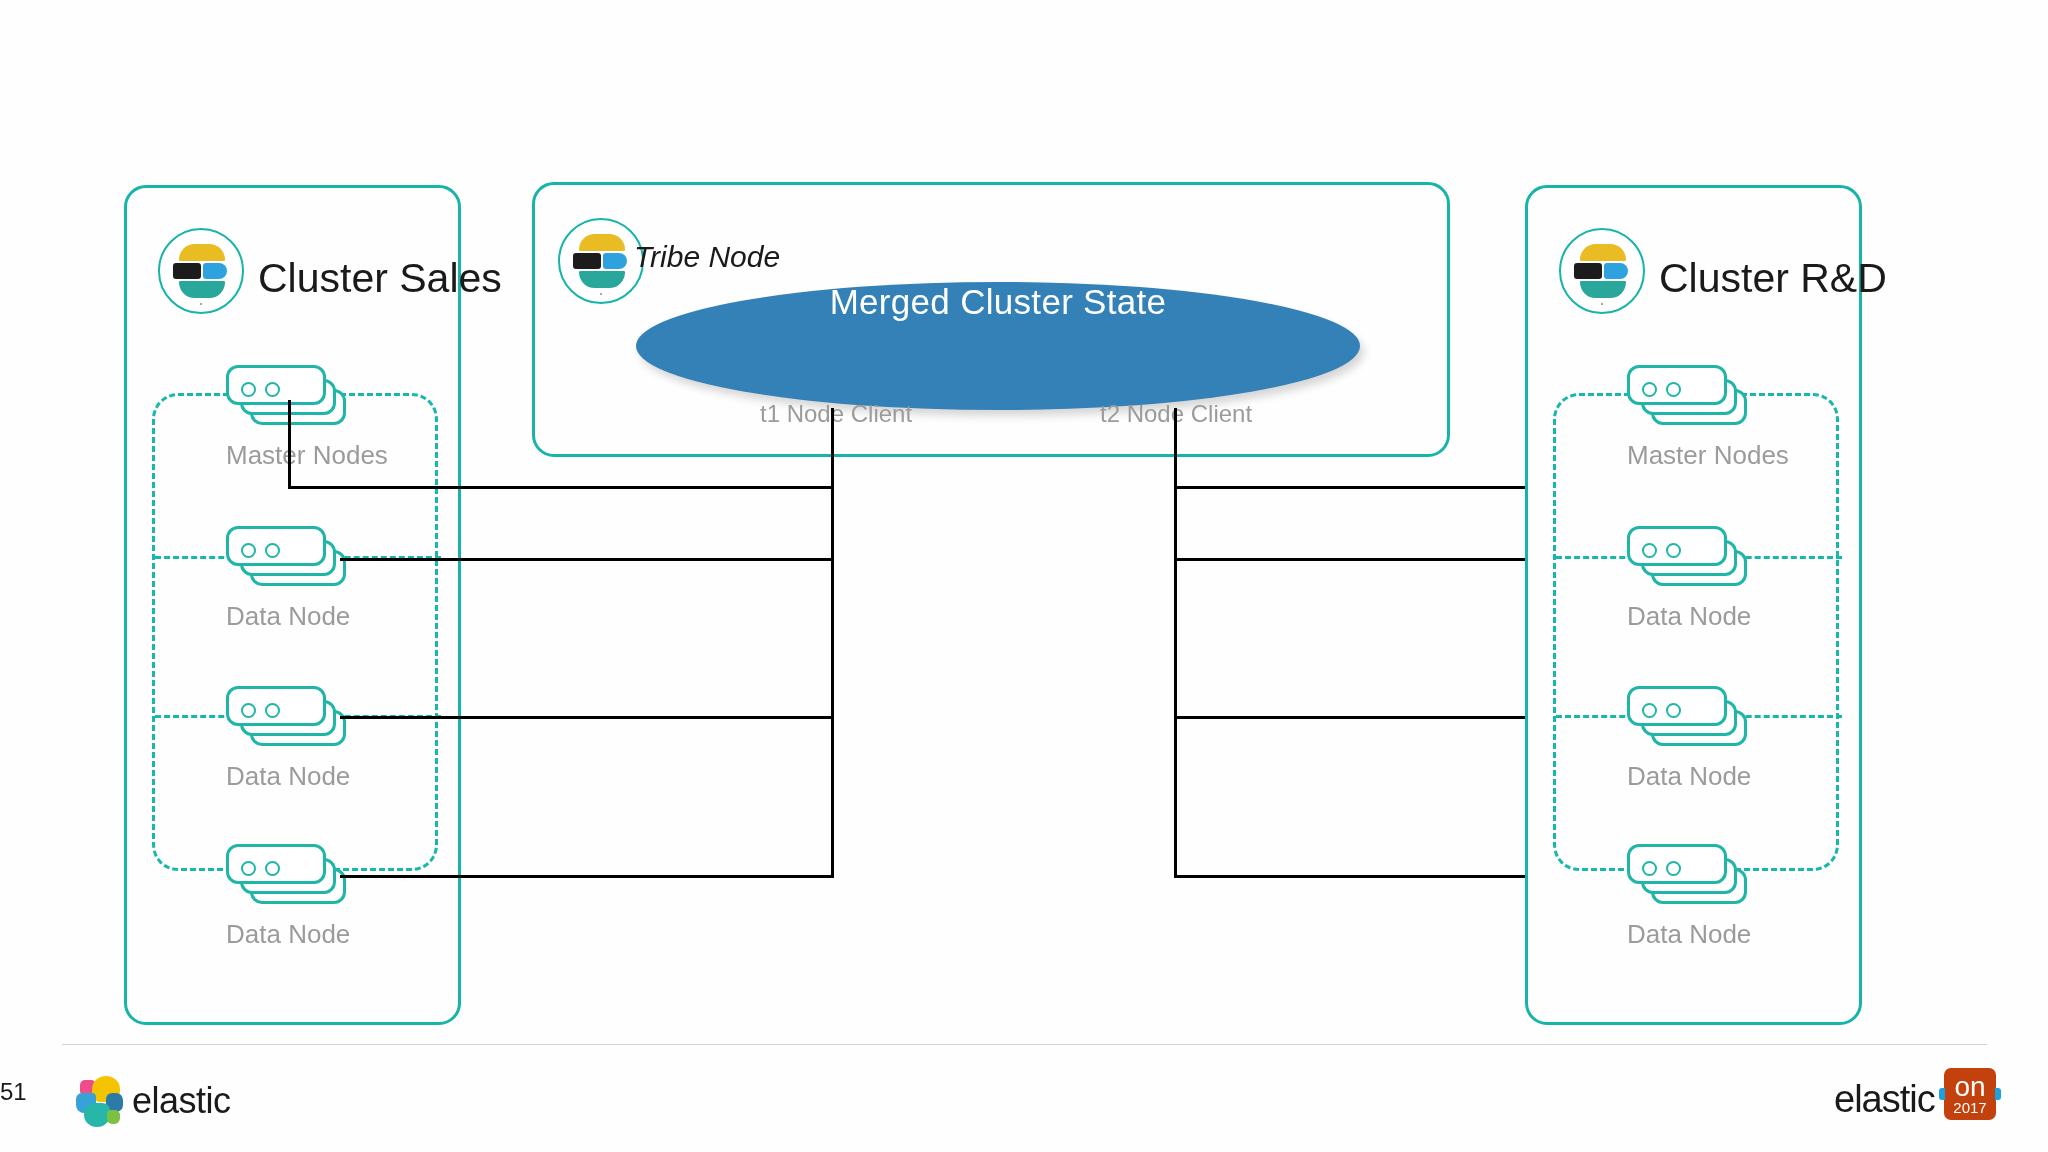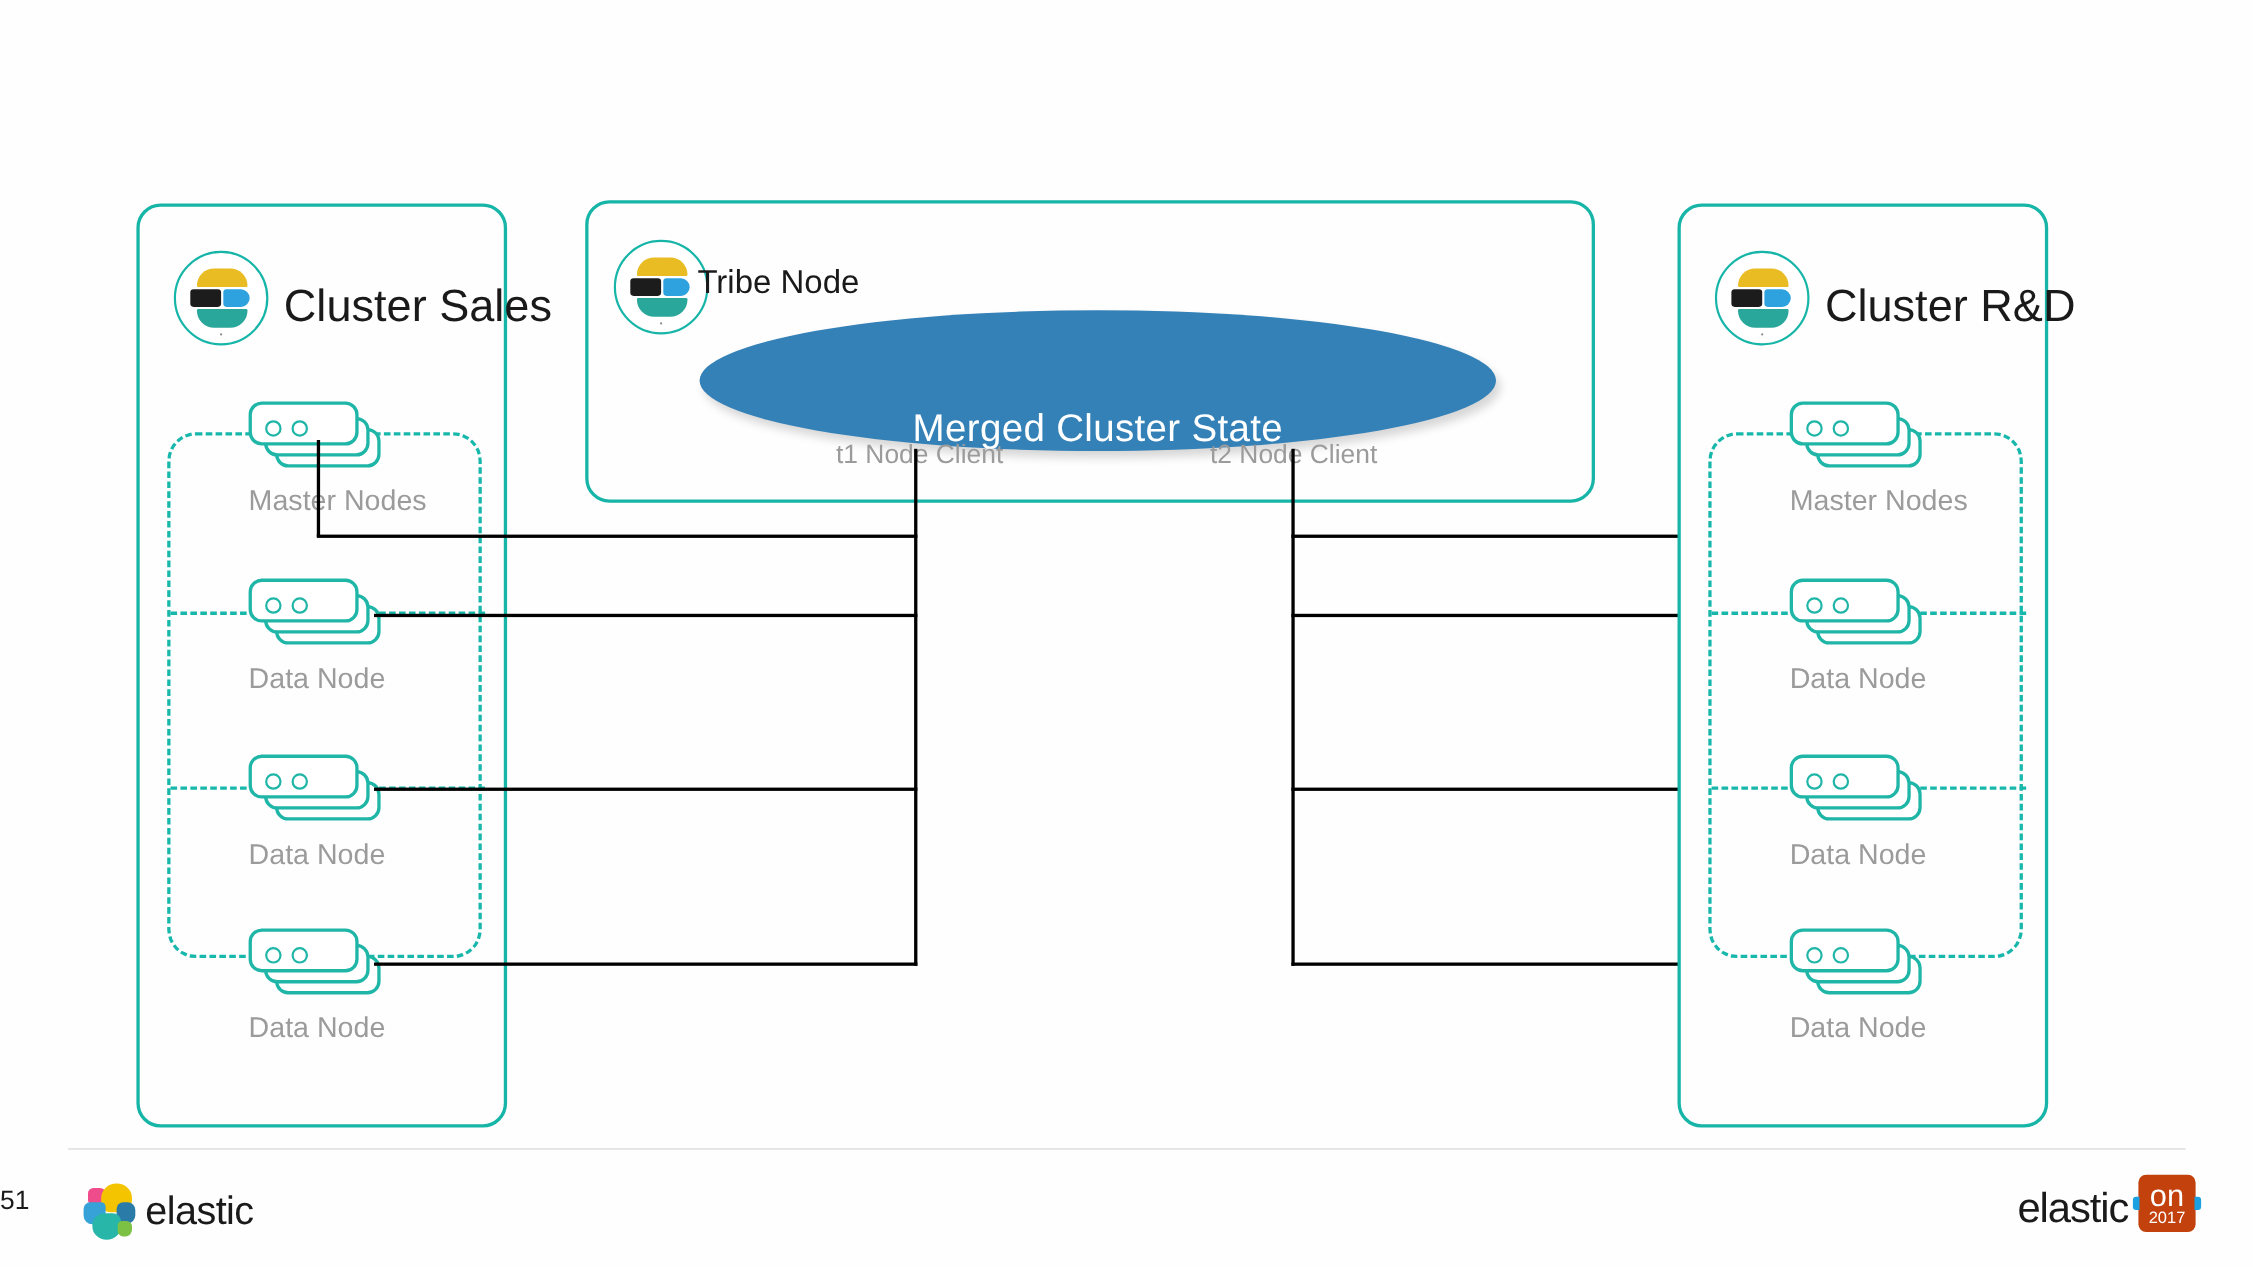--- a/index.html
+++ b/index.html
@@ -67,21 +67,21 @@
 
   #logo-sales { left: 158px; top: 228px; }
   #logo-rd    { left: 1559px; top: 228px; }
   #logo-tribe { left: 558px; top: 218px; }
 
   .cluster-name {
     position: absolute; font-size: 41px; color: #1a1a1a; white-space: nowrap;
   }
   #name-sales { left: 258px; top: 255px; }
   #name-rd    { left: 1659px; top: 255px; }
-  #name-tribe { left: 634px; top: 240px; font-size: 30px; }
+  #name-tribe { left: 634px; top: 240px; font-size: 30px; font-style: italic; }
 
   
   .dashed-region {
     position: absolute; width: 286px; height: 478px;
     border: 3px dashed #18B7AB; border-radius: 26px;
   }
   #dashed-sales { left: 152px; top: 393px; }
   #dashed-rd    { left: 1553px; top: 393px; }
   .dashed-div {
     position: absolute; width: 286px; height: 0;
@@ -113,21 +113,21 @@
   .node-label {
     position: absolute; font-size: 26px; color: #9b9b9b; white-space: nowrap;
     text-align: center;
   }
 
   
   #merged-ellipse {
     position: absolute; left: 636px; top: 282px; width: 724px; height: 128px;
     background: #3481B8; border-radius: 50%;
     box-shadow: 4px 6px 9px rgba(0,0,0,0.16);
-    display: flex; align-items: flex-end; justify-content: center;
+    display: flex; align-items: flex-start; justify-content: center;
   }
   #merged-ellipse .etext {
     color: #ffffff; font-size: 35px; letter-spacing: 0.3px;
   }
 
   .client-label {
     position: absolute; font-size: 24px; color: #9b9b9b; white-space: nowrap;
   }
   #t1-label { left: 760px; top: 400px; }
   #t2-label { left: 1100px; top: 400px; }

